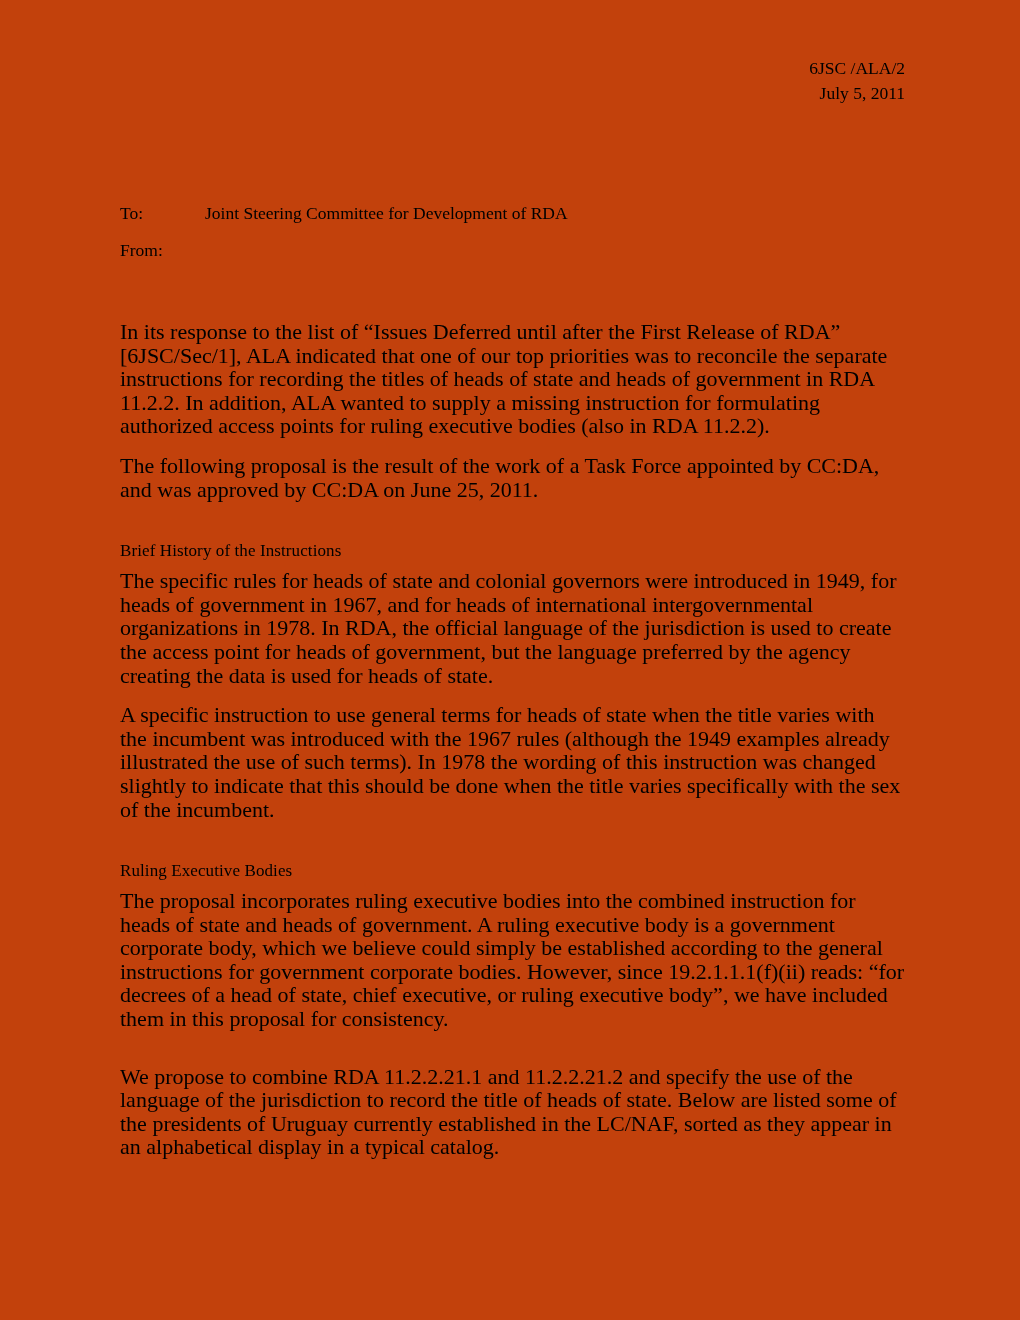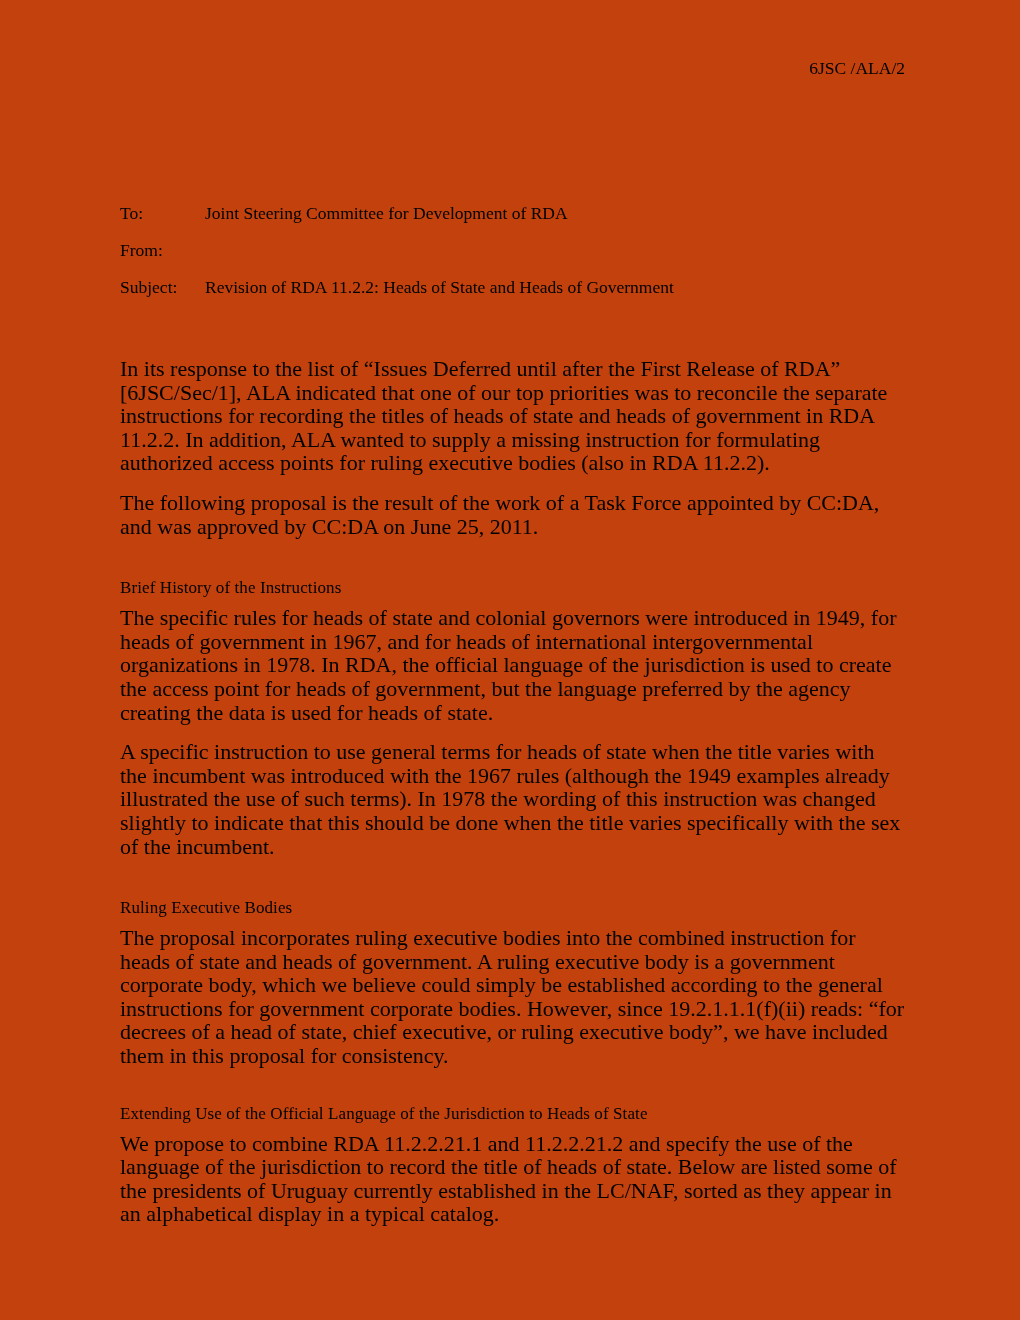--- a/index.html
+++ b/index.html
@@ -83,51 +83,47 @@
     height: 18px;
   }
 </style>
 </head>
 <body>
 
 <div class="page">
 
   <div class="doc-header">
     <span class="hdr-line">6JSC /ALA/2</span>
+    <span class="hdr-line">July 5, 2011</span>
   </div>
 
   <div class="body-area">
 
     <div class="memo-block">
       <div class="memo-row">
         <span class="memo-label">To:</span>
         <span class="memo-value">Joint Steering Committee for Development of RDA</span>
       </div>
       <div class="memo-row">
         <span class="memo-label">From:</span>
-      </div>
-      <div class="memo-row">
-        <span class="memo-label">Subject:</span>
-        <span class="memo-value">Revision of RDA 11.2.2: Heads of State and Heads of Government</span>
       </div>
     </div>
 
     <div class="spacer-after-memo"></div>
 
     <p class="para">In its response to the list of “Issues Deferred until after the First Release of RDA” [6JSC/Sec/1], ALA indicated that one of our top priorities was to reconcile the separate instructions for recording the titles of heads of state and heads of government in RDA 11.2.2.  In addition, ALA wanted to supply a missing instruction for formulating authorized access points for ruling executive bodies (also in RDA 11.2.2).</p>
     <p class="para">The following proposal is the result of the work of a Task Force appointed by CC:DA, and was approved by CC:DA on June 25, 2011.</p>
 
     <div class="spacer-before-heading"></div>
     <h2 class="section-heading">Brief History of the Instructions</h2>
     <p class="para">The specific rules for heads of state and colonial governors were introduced in 1949, for heads of government in 1967, and for heads of international intergovernmental organizations in 1978.  In RDA, the official language of the jurisdiction is used to create the access point for heads of government, but the language preferred by the agency creating the data is used for heads of state.</p>
     <p class="para">A specific instruction to use general terms for heads of state when the title varies with the incumbent was introduced with the 1967 rules (although the 1949 examples already illustrated the use of such terms).  In 1978 the wording of this instruction was changed slightly to indicate that this should be done when the title varies specifically with the sex of the incumbent.</p>
 
     <div class="spacer-before-heading"></div>
     <h2 class="section-heading">Ruling Executive Bodies</h2>
     <p class="para">The proposal incorporates ruling executive bodies into the combined instruction for heads of state and heads of government.  A ruling executive body is a government corporate body, which we believe could simply be established according to the general instructions for government corporate bodies.  However, since 19.2.1.1.1(f)(ii) reads: “for decrees of a head of state, chief executive, or ruling executive body”, we have included them in this proposal for consistency.</p>
 
     <div class="spacer-small"></div>
-    <h2 class="section-heading">Extending Use of the Official Language of the Jurisdiction to Heads of State</h2>
     <p class="para">We propose to combine RDA 11.2.2.21.1 and 11.2.2.21.2 and specify the use of the language of the jurisdiction to record the title of heads of state. Below are listed some of the presidents of Uruguay currently established in the LC/NAF, sorted as they appear in an alphabetical display in a typical catalog.</p>
 
   </div>
 
 </div>
 
 </body></html>

